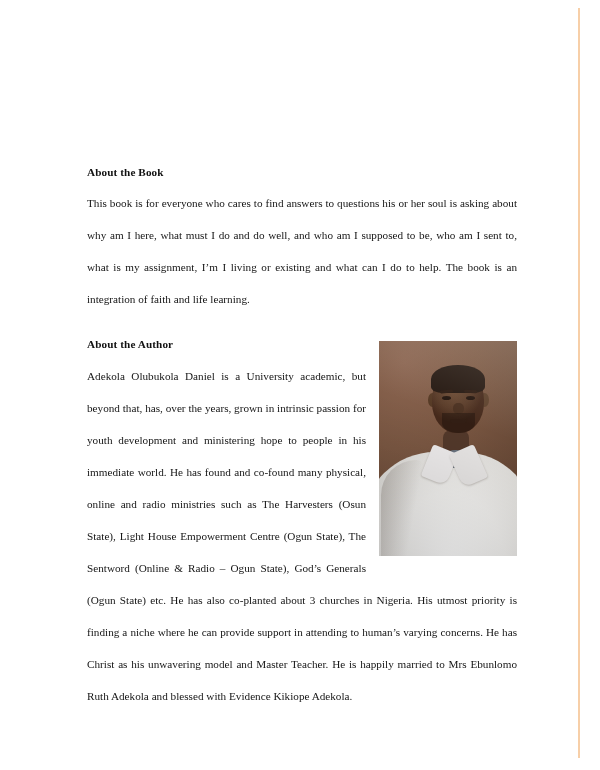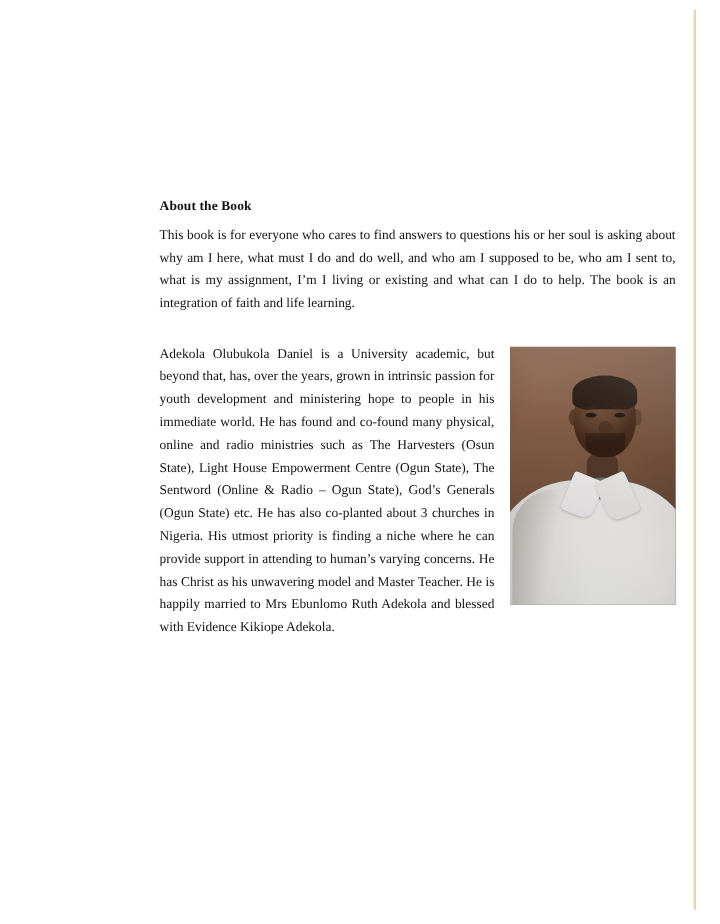--- a/index.html
+++ b/index.html
@@ -32,35 +32,34 @@
     height: 750px;
     background: #f7cfa8;
   }
 
   
   .content {
     position: absolute;
     left: 87px;
     top: 166px;
     width: 430px;
-    margin-left: 46px;
   }
 
   .section-heading {
     font-size: 11.2px;
     font-weight: bold;
     letter-spacing: 0.1px;
     margin: 0 0 8px 0;
     line-height: 1.2;
     color: #121212;
   }
 
   .body-par {
     font-size: 11.2px;
-    line-height: 19px;
+    line-height: 32px;
     text-align: justify;
     text-justify: inter-word;
     margin: 0;
     color: #141414;
     hyphens: none;
   }
 
   .section-book {
     margin-bottom: 23px;
   }
@@ -306,19 +305,20 @@
           <div class="ph-brow-r"></div>
           <div class="ph-eye-l"></div>
           <div class="ph-eye-r"></div>
           <div class="ph-nose"></div>
           <div class="ph-beard"></div>
           <div class="ph-mouth"></div>
           <div class="ph-light"></div>
         </div>
       </div>
 
+      <h2 class="section-heading">About the Author</h2>
       <p class="body-par">Adekola Olubukola Daniel is a University academic, but beyond that, has, over the years, grown in intrinsic passion for youth development and ministering hope to people in his immediate world. He has found and co-found many physical, online and radio ministries such as The Harvesters (Osun State), Light House Empowerment Centre (Ogun State), The Sentword (Online &amp; Radio – Ogun State), God’s Generals (Ogun State) etc. He has also co-planted about 3 churches in Nigeria. His utmost priority is finding a niche where he can provide support in attending to human’s varying concerns. He has Christ as his unwavering model and Master Teacher. He is happily married to Mrs Ebunlomo Ruth Adekola and blessed with Evidence Kikiope Adekola.</p>
     </section>
 
   </div>
 
 
 </div>
 
 </body></html>

